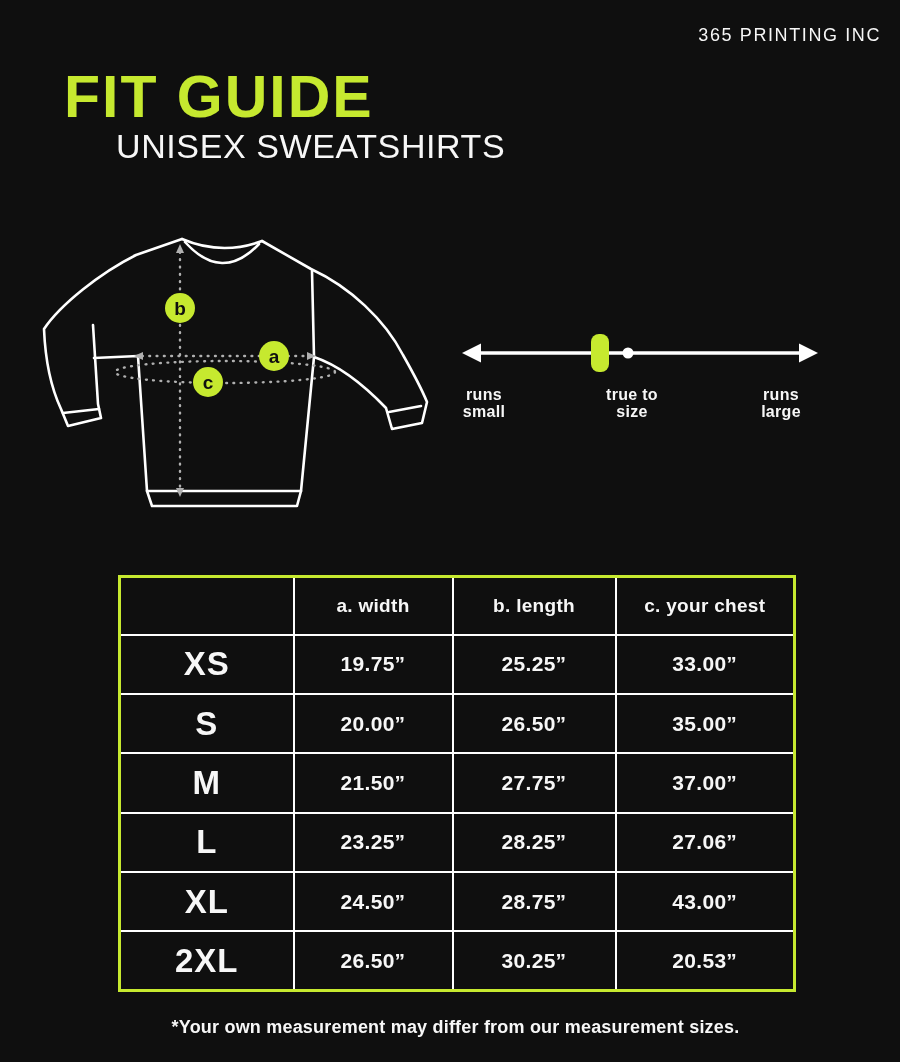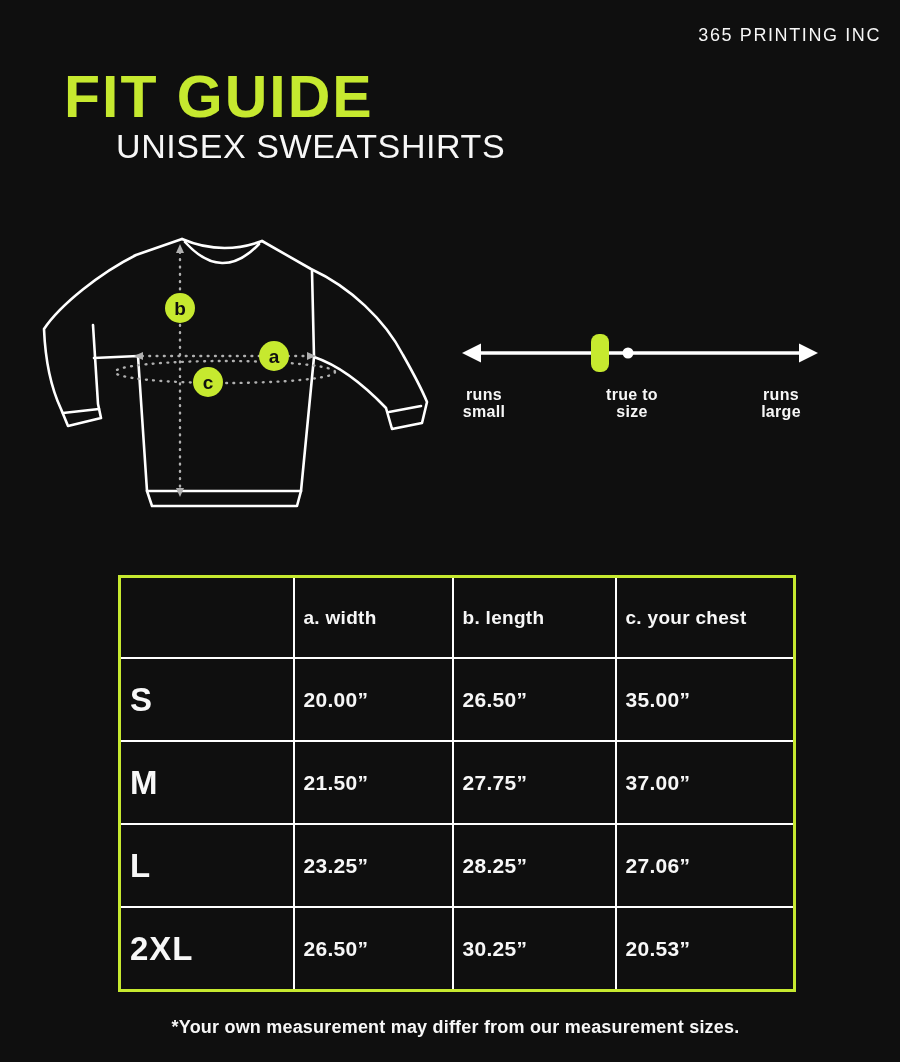--- a/index.html
+++ b/index.html
@@ -35,21 +35,21 @@
   .scale-label.left   { left:439px; }
   .scale-label.center { left:587px;text-align:center; }
   .scale-label.right  { left:736px; }
 
   .size-table {
     position:absolute; left:118px; top:575px; width:675px; height:417px;
     border-collapse:collapse; table-layout:fixed;
     border:3px solid var(--accent);
   }
   .size-table td {
-    border:2px solid #ffffff; text-align:left; vertical-align:middle;
+    border:2px solid #ffffff; text-align:center; vertical-align:middle;
     padding:9px; color:var(--ink);
   }
   .size-table tr.header-row td { height:58px; font-size:19px; font-weight:700; letter-spacing:0.3px; }
   .size-table td.size-cell { font-size:33px; font-weight:900; letter-spacing:1px; }
   .size-table td.value-cell { font-size:21px; font-weight:700; letter-spacing:0.3px; }
   .size-table tr.data-row td { height:59px; }
 
   .footnote {
     position:absolute; left:118px; top:1001px; width:675px; text-align:center;
     font-size:18px; font-weight:700; letter-spacing:0.2px; white-space:nowrap;margin-top:16px;
@@ -138,38 +138,50 @@
         <col style="width:179px">
     </colgroup>
     <tbody>
         <tr class="header-row">
       <td></td>
       <td>a. width</td>
       <td>b. length</td>
       <td>c. your chest</td>
     </tr>
     <tr class="data-row">
+      <td class="size-cell">XS</td>
+      <td class="value-cell">19.75”</td>
+      <td class="value-cell">25.25”</td>
+      <td class="value-cell">33.00”</td>
+    </tr>
+    <tr class="data-row">
       <td class="size-cell">S</td>
       <td class="value-cell">20.00”</td>
       <td class="value-cell">26.50”</td>
       <td class="value-cell">35.00”</td>
     </tr>
     <tr class="data-row">
       <td class="size-cell">M</td>
       <td class="value-cell">21.50”</td>
       <td class="value-cell">27.75”</td>
       <td class="value-cell">37.00”</td>
     </tr>
     <tr class="data-row">
       <td class="size-cell">L</td>
       <td class="value-cell">23.25”</td>
       <td class="value-cell">28.25”</td>
       <td class="value-cell">27.06”</td>
     </tr>
     <tr class="data-row">
+      <td class="size-cell">XL</td>
+      <td class="value-cell">24.50”</td>
+      <td class="value-cell">28.75”</td>
+      <td class="value-cell">43.00”</td>
+    </tr>
+    <tr class="data-row">
       <td class="size-cell">2XL</td>
       <td class="value-cell">26.50”</td>
       <td class="value-cell">30.25”</td>
       <td class="value-cell">20.53”</td>
     </tr>
   </tbody>
     </table>
 
   <div class="footnote">*Your own measurement may differ from our measurement sizes.</div>
 

